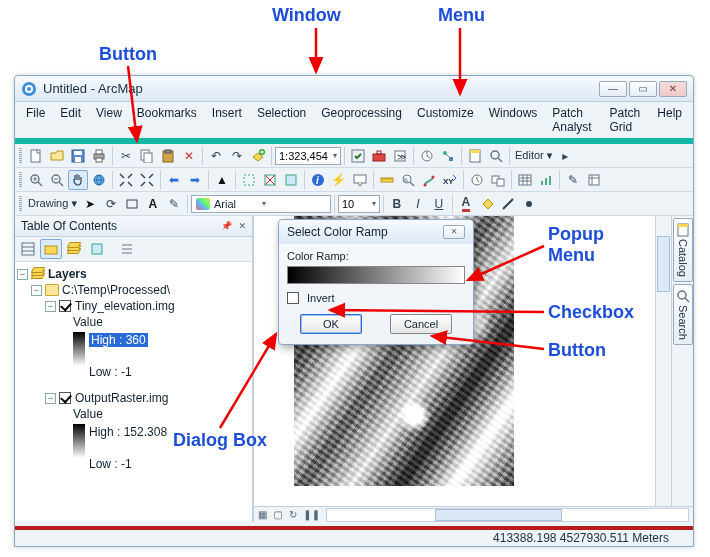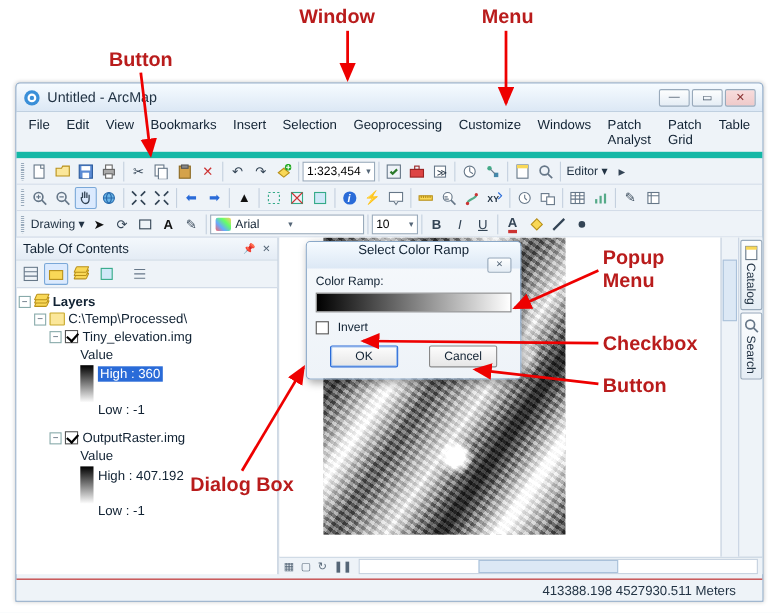--- a/index.html
+++ b/index.html
@@ -1,17 +1,17 @@
 <!DOCTYPE html>
 <html><head>
 <meta charset="utf-8">
 <style>
   * { box-sizing: border-box; font-family: "Segoe UI", Tahoma, sans-serif; }
   body { margin:0; background:#fff; width:710px; height:557px; position:relative; font-size:11px; }
-  .annot { position:absolute; color:#b91c1c; font-weight:bold; font-size:18px; z-index:500; }
+  .annot { position:absolute; color:#1d4ed8; font-weight:bold; font-size:18px; z-index:500; }
   .arrow { position:absolute; z-index:499; }
   .window { position:absolute; left:14px; top:75px; width:680px; height:472px; border:1px solid #8aa8c8; border-radius:4px 4px 0 0; background:#eef3f8; box-shadow:0 0 4px rgba(0,0,0,.2); }
   .titlebar { height:26px; background:linear-gradient(#f6fbff,#dce8f5); border-radius:4px 4px 0 0; display:flex; align-items:center; padding:0 6px; border-bottom:1px solid #bcd; }
   .titlebar .icon { width:16px; height:16px; margin-right:6px; }
   .titlebar .title { flex:1; color:#234; font-size:13px; }
   .winbtns { display:flex; gap:2px; }
   .winbtn { width:28px; height:16px; border:1px solid #9ab; border-radius:2px; background:linear-gradient(#fdfefe,#e5edf5); display:flex; align-items:center; justify-content:center; font-size:10px; color:#456; }
   .winbtn.close { background:linear-gradient(#f8dcdc,#efcaca); color:#833; }
   .menubar { background:#eef3f8; display:flex; padding:2px 4px; gap:1px; border-bottom:6px solid #14b8a6; }
   .menuitem { padding:2px 7px; font-size:12px; color:#123; border-radius:2px; }
@@ -63,23 +63,23 @@
   }
   .rastmock::after{content:"";position:absolute;inset:0;background:repeating-linear-gradient(35deg,rgba(0,0,0,.22)0 3px,rgba(255,255,255,.18)3px 6px),repeating-linear-gradient(-55deg,rgba(0,0,0,.18)0 4px,rgba(255,255,255,.12)4px 8px);mix-blend-mode:overlay;}
   .map-hscroll { height:16px; background:#eef3f8; border-top:1px solid #c4d0de; display:flex; align-items:center; padding:0 4px; font-size:10px; color:#567; gap:6px; }
   .map-hscroll .track { flex:1; height:14px; border:1px solid #c4d0de; background:#fff; position:relative; }
   .map-hscroll .thumb { position:absolute; left:30%; width:35%; top:0; bottom:0; background:#dce8f5; border:1px solid #aac1da; }
   .vscroll { width:16px; background:#eef3f8; border-left:1px solid #c4d0de; position:relative; }
   .vscroll .thumb { position:absolute; left:1px; right:1px; top:20px; height:56px; background:#dce8f5; border:1px solid #aac1da; }
   .side-tabs { width:22px; background:#eef3f8; border-left:1px solid #c4d0de; display:flex; flex-direction:column; align-items:center; padding-top:2px; gap:2px; }
   .vtab { width:20px; border:1px solid #9ab; border-radius:2px; background:linear-gradient(#fdfefe,#e5edf5); writing-mode:vertical-rl; font-size:11px; padding:4px 1px; color:#234; display:flex; align-items:center; gap:2px; }
   .vtab .ic { writing-mode:horizontal-tb; width:14px; height:14px; display:inline-block; }
-  .statusbar { position:absolute; left:0; right:0; bottom:0; height:20px; background:#eef3f8; border-top:1px solid #b91c1c; display:flex; align-items:center; justify-content:flex-end; padding:0 24px 0 8px; font-size:12px; color:#234; }
+  .statusbar { position:absolute; left:0; right:0; bottom:0; height:20px; background:#eef3f8; border-top:4px solid #b91c1c; display:flex; align-items:center; justify-content:flex-end; padding:0 24px 0 8px; font-size:12px; color:#234; }
   .dialog { position:absolute; left:278px; top:219px; width:196px; background:linear-gradient(#f6f9fc,#eef3f8); border:1px solid #8aa8c8; border-radius:4px; box-shadow:2px 3px 8px rgba(0,0,0,.35); z-index:200; }
-  .dlg-title { height:24px; display:flex; align-items:center; padding:0 8px; font-size:12px; color:#123; background:linear-gradient(#f6fbff,#dce8f5); border-radius:4px 4px 0 0;flex-direction:column; }
+  .dlg-title { height:24px; display:flex; align-items:center; padding:0 8px; font-size:12px; color:#123; background:linear-gradient(#f6fbff,#dce8f5); border-radius:4px 4px 0 0; }
   .dlg-title .x { margin-left:auto; border:1px solid #9ab; width:22px; height:14px; border-radius:2px; background:linear-gradient(#fdfefe,#e5edf5); text-align:center; font-size:8px; line-height:12px; color:#567; }
   .dlg-body { padding:6px 8px 10px; font-size:11px; color:#123; }
   .dlg-body .lbl { margin-bottom:4px; }
   .ramp-sel { height:18px; border:1px solid #888; background:linear-gradient(to right,#000,#fff); position:relative; margin-bottom:8px; }
   .ramp-sel::after { content:"▾"; position:absolute; right:-14px; top:2px; font-size:10px; color:#234; }
   .dlg-row { display:flex; align-items:center; gap:4px; margin-bottom:10px; }
   .dlg-btns { display:flex; justify-content:center; gap:28px; }
   .dlg-btn { width:62px; height:20px; border:1px solid #888; border-radius:2px; background:linear-gradient(#fdfdfd,#e6e6e6); font-size:11px; color:#123; text-align:center; line-height:18px; }
   .dlg-btn.def { border:1px solid #2a6bd8; box-shadow:0 0 0 1px #9dc0ee inset; }
 </style>
@@ -130,21 +130,21 @@
     <div class="menuitem">Edit</div>
     <div class="menuitem">View</div>
     <div class="menuitem">Bookmarks</div>
     <div class="menuitem">Insert</div>
     <div class="menuitem">Selection</div>
     <div class="menuitem">Geoprocessing</div>
     <div class="menuitem">Customize</div>
     <div class="menuitem">Windows</div>
     <div class="menuitem">Patch Analyst</div>
     <div class="menuitem">Patch Grid</div>
-    <div class="menuitem">Table</div>
+    <div class="menuitem">Help</div>
   </div>
 
   <div class="toolbar">
     <div class="tb-btn">
         <svg viewBox="0 0 14 14">
           <rect x="2" y="1" width="9" height="12" fill="#fff" stroke="#678"></rect>
           <path d="M8 1v3h3" fill="none" stroke="#678"></path>
         </svg>
       </div>
     <div class="tb-btn">
@@ -505,21 +505,21 @@
             <div class="chk checked"></div>
             <span>OutputRaster.img</span>
           </div>
         <div class="row">
             <span class="ind" style="width:56px"></span>
             <span>Value</span>
           </div>
         <div class="ramp"></div>
         <div class="row" style="margin-top:-36px">
             <span class="ind" style="width:72px"></span>
-            <span>High : 407.192</span>
+            <span>High : 152.308</span>
           </div>
         <div class="row" style="margin-top:16px">
             <span class="ind" style="width:72px"></span>
             <span>Low : -1</span>
           </div>
       </div>
     </div>
 
     <div class="mapview">
       <div style="flex:1;display:flex">

